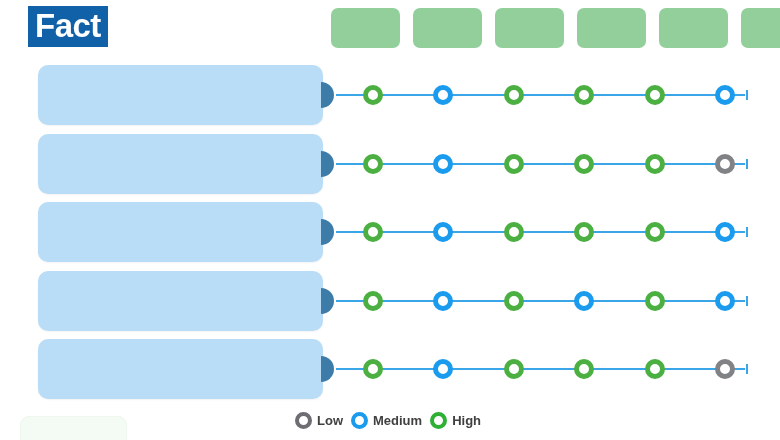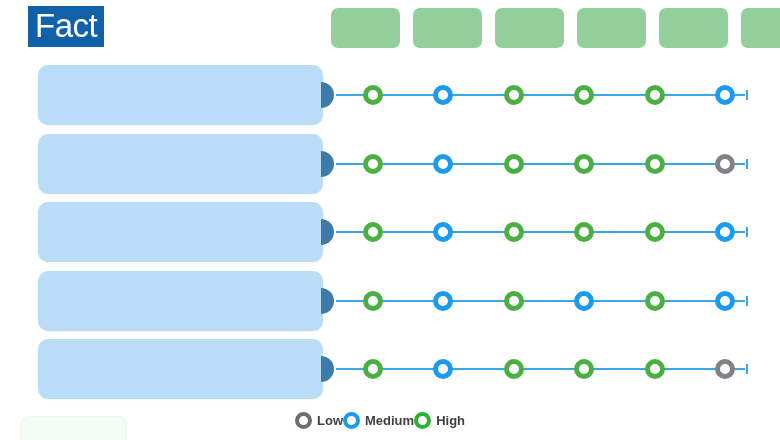--- a/index.html
+++ b/index.html
@@ -22,21 +22,21 @@
     left: 28px;
     top: 6px;
     display: flex;
     align-items: center;
     height: 40px;
   }
   #logo .fact-box {
     background: #1161a8;
     color: #ffffff;
     font-size: 33px;
-    font-weight: normal;
+    font-weight: bold;
     line-height: 1;
     padding: 3px 7px 5px 7px;
     letter-spacing: -0.5px;
   }
   #logo .mr {
     color: #29a8e0;
     font-size: 33px;
     font-weight: bold;
     line-height: 1;
     letter-spacing: -0.5px;
@@ -132,21 +132,21 @@
   .node.medium { border: 5px solid #1a9bee; }
   .node.low    { border: 5px solid #808285; }
 
   
   #legend {
     position: absolute;
     left: 295px;
     top: 408px;
     height: 24px;
     display: flex;
-    gap: 0;
+    gap: 8px;
   }
   .legend-item {
     display: flex;
     align-items: center;
     gap: 5px;
   }
   .legend-swatch {
     width: 17px;
     height: 17px;
     border-radius: 50%;

